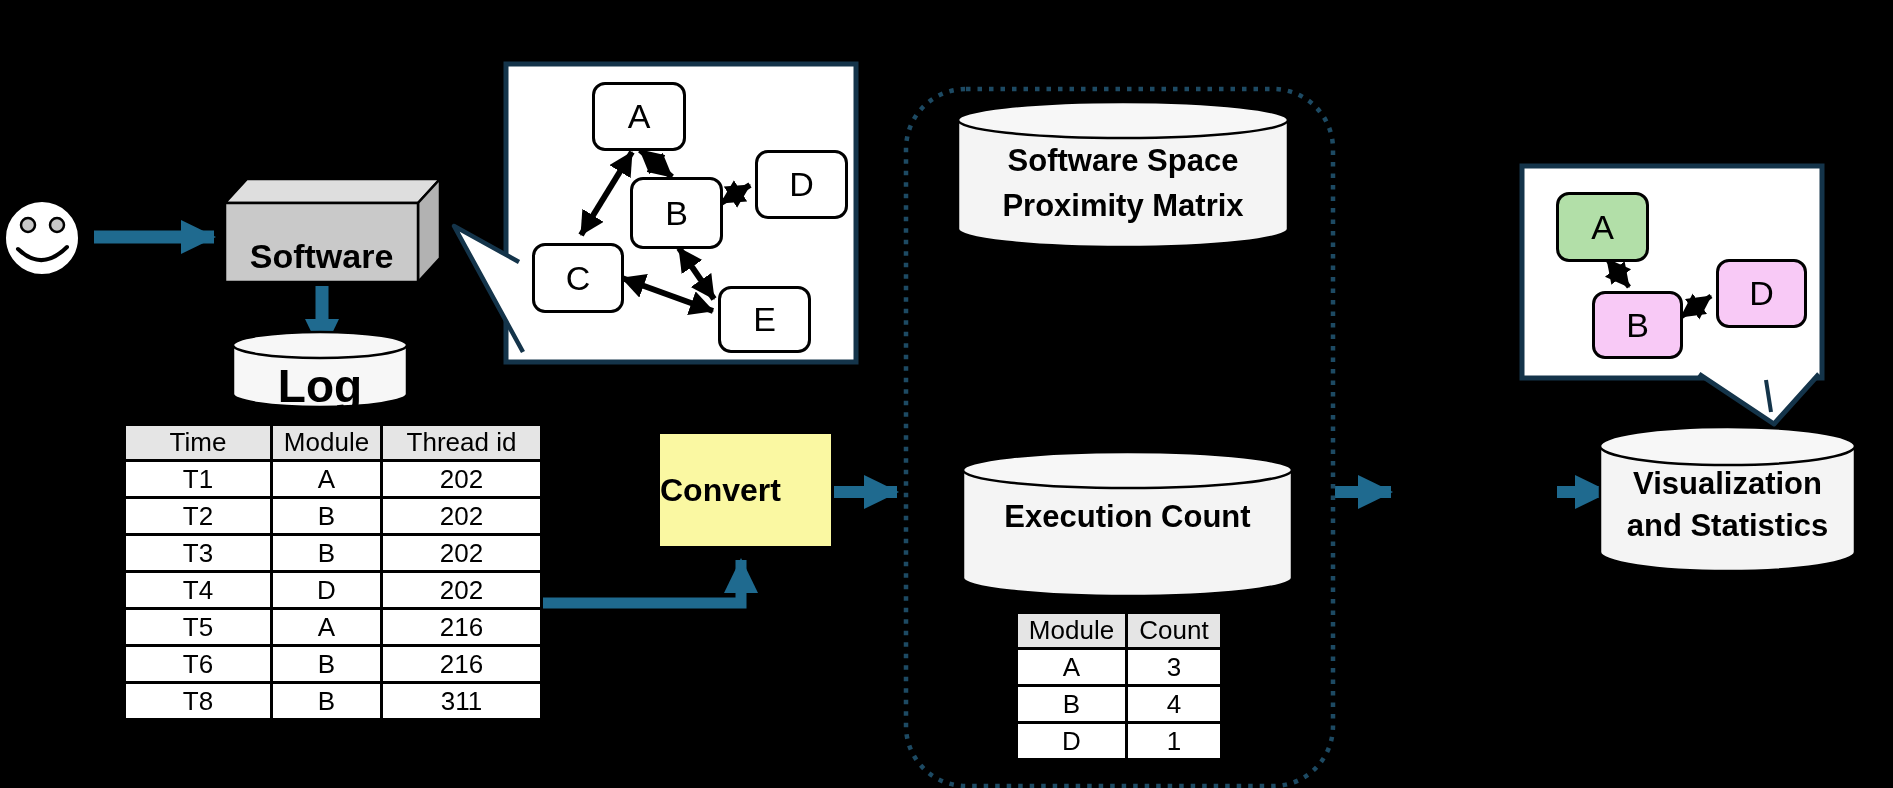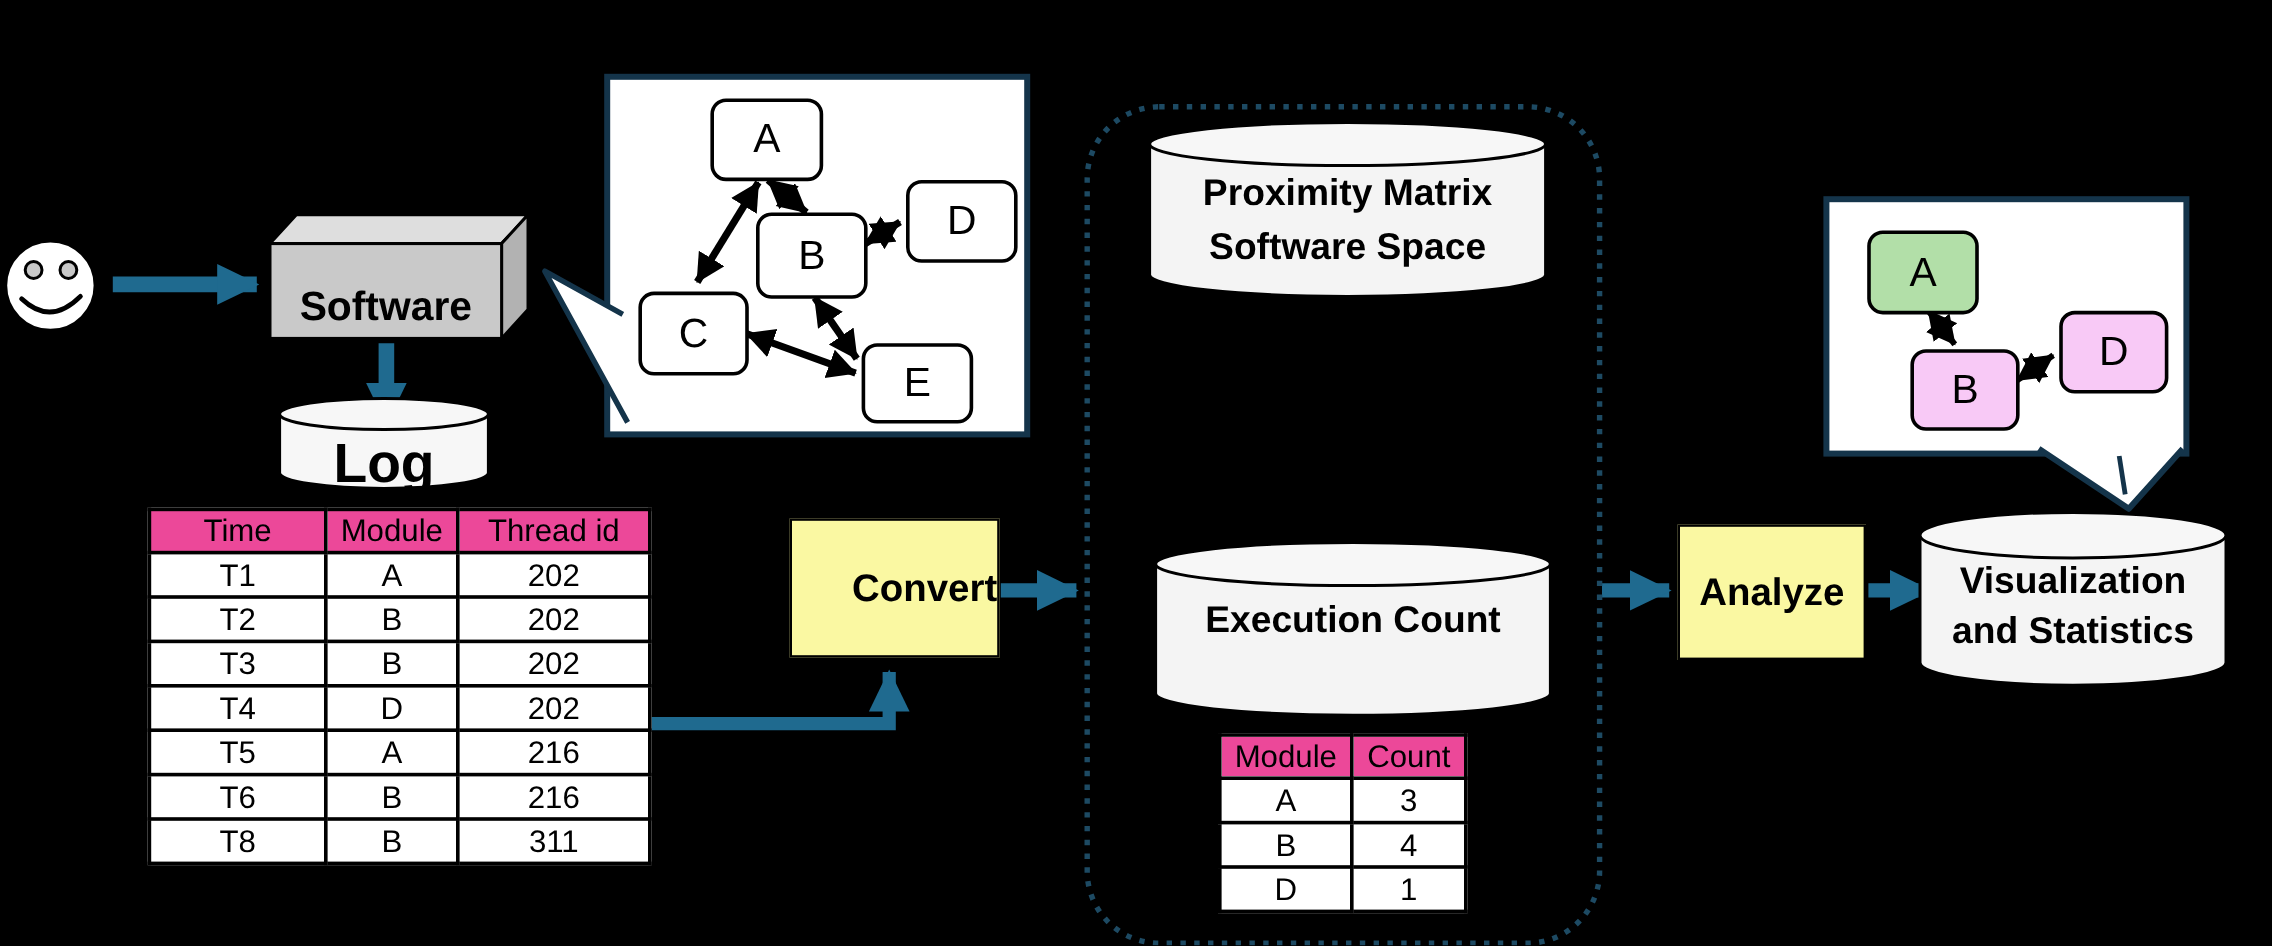--- a/index.html
+++ b/index.html
@@ -8,21 +8,21 @@
   #shapes{position:absolute;left:0;top:0;z-index:1;}
   .abs{position:absolute;z-index:2;}
   .lbl{font-weight:bold;text-align:center;line-height:1.2;}
   .mod-node{display:flex;align-items:center;justify-content:center;background:#fff;
             border:3px solid #000;border-radius:13px;font-size:34px;}
   .green{background:#b2dfa8;}
   .pink{background:#f8c9f6;}
   table.dtable{border-collapse:collapse;background:#fff;table-layout:fixed;z-index:2;position:absolute;}
   table.dtable th,table.dtable td{border:3px solid #000;text-align:center;font-weight:normal;
             font-size:26px;padding:0;overflow:hidden;}
-  table.dtable th{background:#ec4899;height:33px;}
+  table.dtable th{background:#e5e5e5;height:33px;}
   table.dtable td{height:34px;background:#fff;}
 </style>
 </head>
 <body>
 
 <div id="canvas">
 
   <svg id="shapes" width="1893" height="788" viewBox="0 0 1893 788">
     <defs>
       <marker id="ta" markerUnits="userSpaceOnUse" markerWidth="38" markerHeight="36" refX="33" refY="17" orient="auto">
@@ -144,30 +144,27 @@
           <td>216</td>
         </tr>
     <tr>
           <td>T8</td>
           <td>B</td>
           <td>311</td>
         </tr>
   </tbody>
     </table>
 
-  <div class="abs" style="left:658px;top:432px;width:175px;height:116px;background:#faf8a2;border:2.5px solid #000;box-sizing:border-box;display:flex;align-items:center;justify-content:flex-end;">
+  <div class="abs" style="left:658px;top:432px;width:175px;height:116px;background:#faf8a2;border:2.5px solid #000;box-sizing:border-box;display:flex;align-items:center;justify-content:flex-start;">
     <span class="lbl" style="font-size:32px;">Convert</span>
   </div>
-  <div class="abs" style="left:1398px;top:437px;width:157px;height:113px;background:#faf8a2;border:2.5px solid #000;box-sizing:border-box;display:flex;align-items:center;justify-content:center;">
-    <span class="lbl" style="font-size:32px;">Analyze</span>
-  </div>
 
   <div class="abs lbl" style="left:958px;top:138px;width:330px;font-size:31px;line-height:45px;">
+    <div>Software Space</div>
     <div>Proximity Matrix</div>
-    <div>Software Space</div>
   </div>
   <div class="abs lbl" style="left:963px;top:494px;width:329px;font-size:31px;line-height:45px;">
     <div>Execution Count</div>
   </div>
   <div class="abs lbl" style="left:1600px;top:463px;width:255px;font-size:31px;line-height:42px;">
     <div>Visualization</div>
     <div>and Statistics</div>
   </div>
 
   <table class="dtable" style="left:1015px;top:611px;width:205px;">

